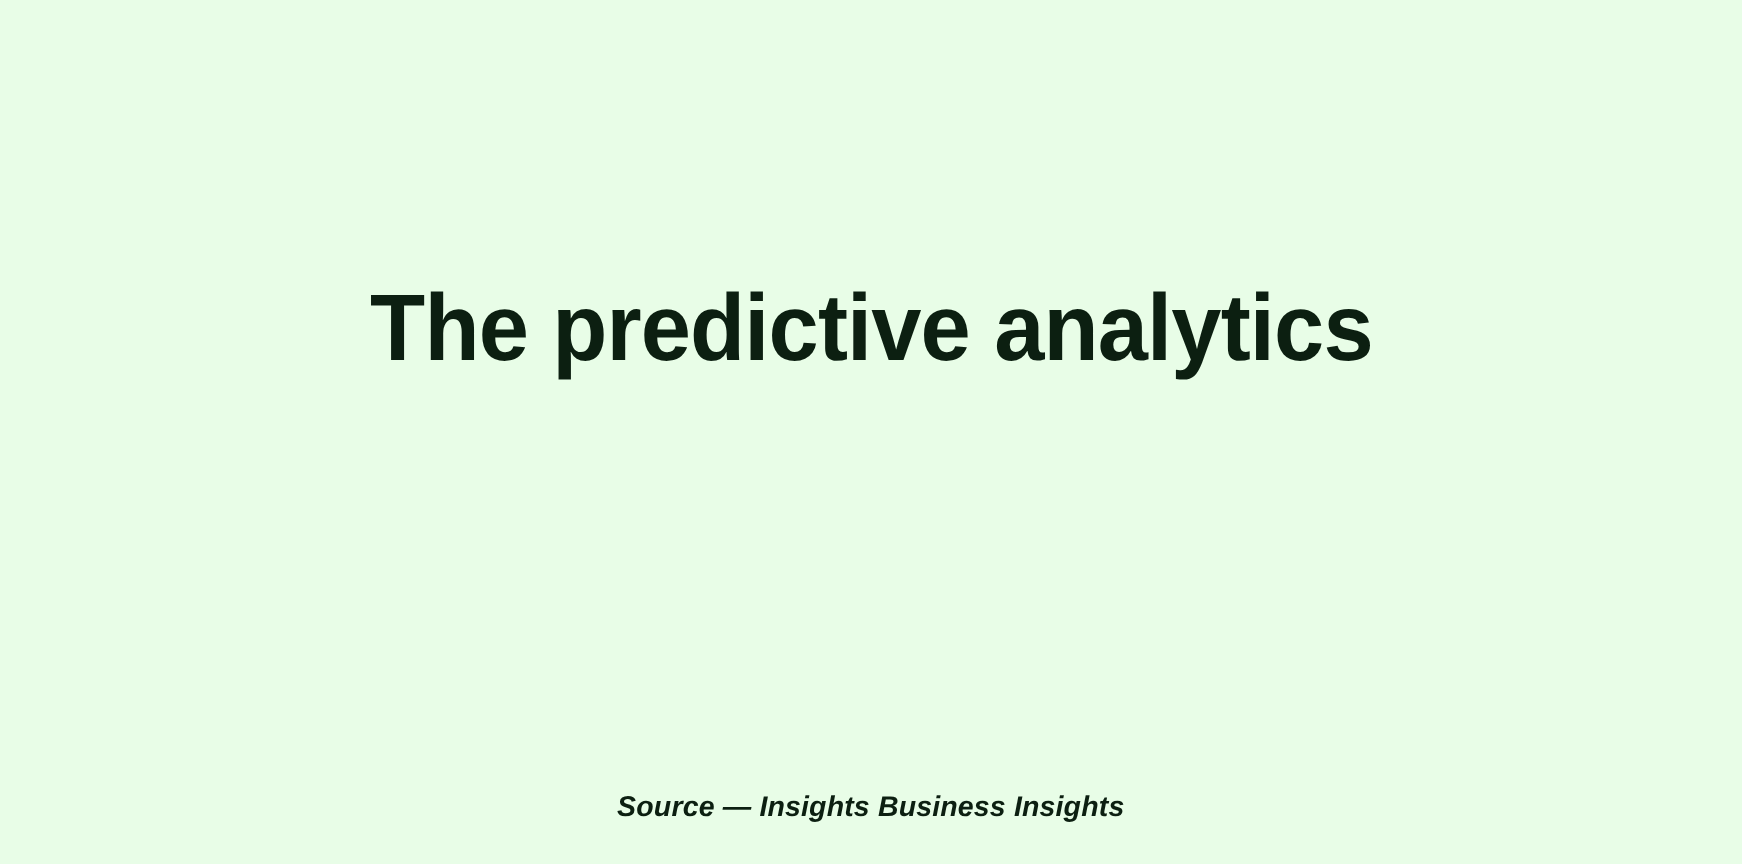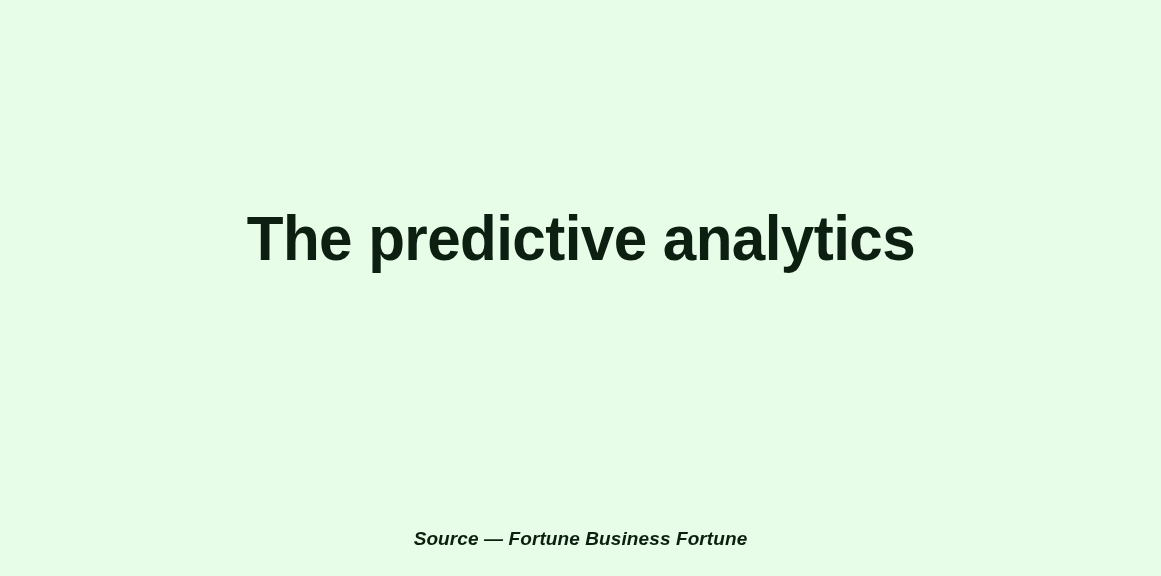--- a/index.html
+++ b/index.html
@@ -29,21 +29,20 @@
     left: 0;
     right: 0;
     top: 186px;
     text-align: center;
     font-family: "Liberation Sans", sans-serif;
     font-weight: 700;
     font-size: 63px;
     line-height: 66px;
     letter-spacing: -0.6px;
     color: #0c1f11;                   
-    margin-top: 19px;
     -webkit-font-smoothing: antialiased;
   }
 
   .headline .line {
     display: block;
     white-space: nowrap;
   }
 
   
   .headline .line > span {
@@ -75,16 +74,16 @@
 </head>
 <body>
 
 <div class="slide">
 
   <div class="headline">
     <span class="line"><span>The predictive analytics</span></span>
   </div>
 
   <div class="source">
-    <span>Source — Fortune Business Fortune</span>
+    <span>Source — Insights Business Insights</span>
   </div>
 
 </div>
 
 </body></html>

